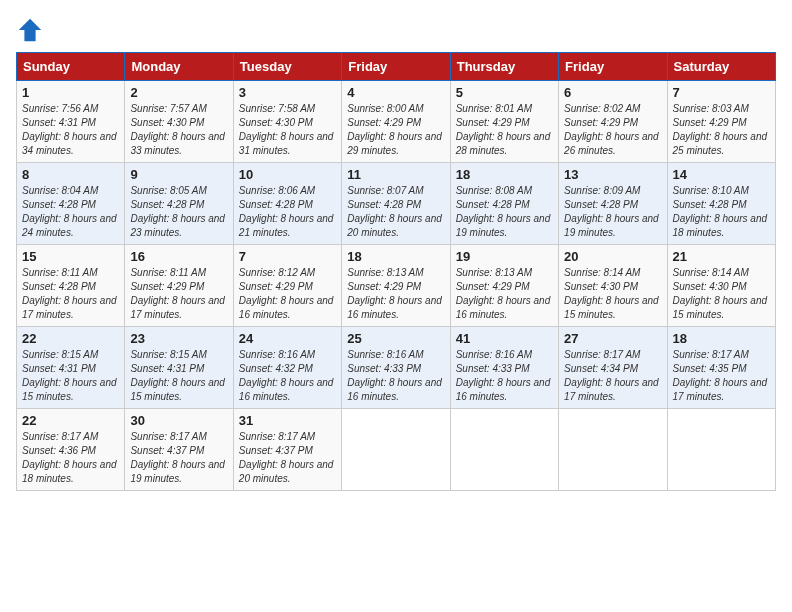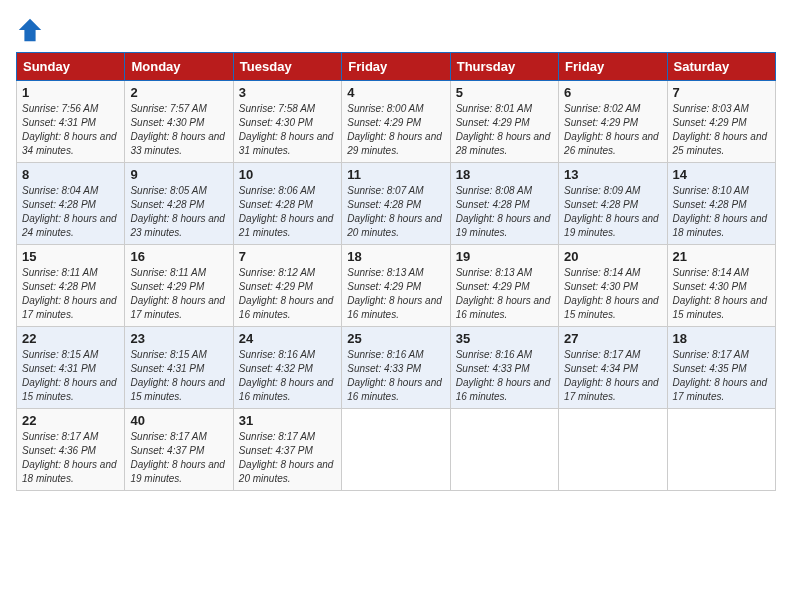--- a/index.html
+++ b/index.html
@@ -230,39 +230,39 @@
         </td>
         <td>
           <span class="day-number">24</span>
           <div class="day-info">Sunrise: 8:16 AM<br>Sunset: 4:32 PM<br>Daylight: 8 hours and 16 minutes.</div>
         </td>
         <td>
           <span class="day-number">25</span>
           <div class="day-info">Sunrise: 8:16 AM<br>Sunset: 4:33 PM<br>Daylight: 8 hours and 16 minutes.</div>
         </td>
         <td>
-          <span class="day-number">35</span>
+          <span class="day-number">41</span>
           <div class="day-info">Sunrise: 8:16 AM<br>Sunset: 4:33 PM<br>Daylight: 8 hours and 16 minutes.</div>
         </td>
         <td>
           <span class="day-number">27</span>
           <div class="day-info">Sunrise: 8:17 AM<br>Sunset: 4:34 PM<br>Daylight: 8 hours and 17 minutes.</div>
         </td>
         <td>
           <span class="day-number">18</span>
           <div class="day-info">Sunrise: 8:17 AM<br>Sunset: 4:35 PM<br>Daylight: 8 hours and 17 minutes.</div>
         </td>
       </tr>
       <tr>
         <td>
           <span class="day-number">22</span>
           <div class="day-info">Sunrise: 8:17 AM<br>Sunset: 4:36 PM<br>Daylight: 8 hours and 18 minutes.</div>
         </td>
         <td>
-          <span class="day-number">40</span>
+          <span class="day-number">30</span>
           <div class="day-info">Sunrise: 8:17 AM<br>Sunset: 4:37 PM<br>Daylight: 8 hours and 19 minutes.</div>
         </td>
         <td>
           <span class="day-number">31</span>
           <div class="day-info">Sunrise: 8:17 AM<br>Sunset: 4:37 PM<br>Daylight: 8 hours and 20 minutes.</div>
         </td>
         <td class="empty-cell"></td>
         <td class="empty-cell"></td>
         <td class="empty-cell"></td>
         <td class="empty-cell"></td>

